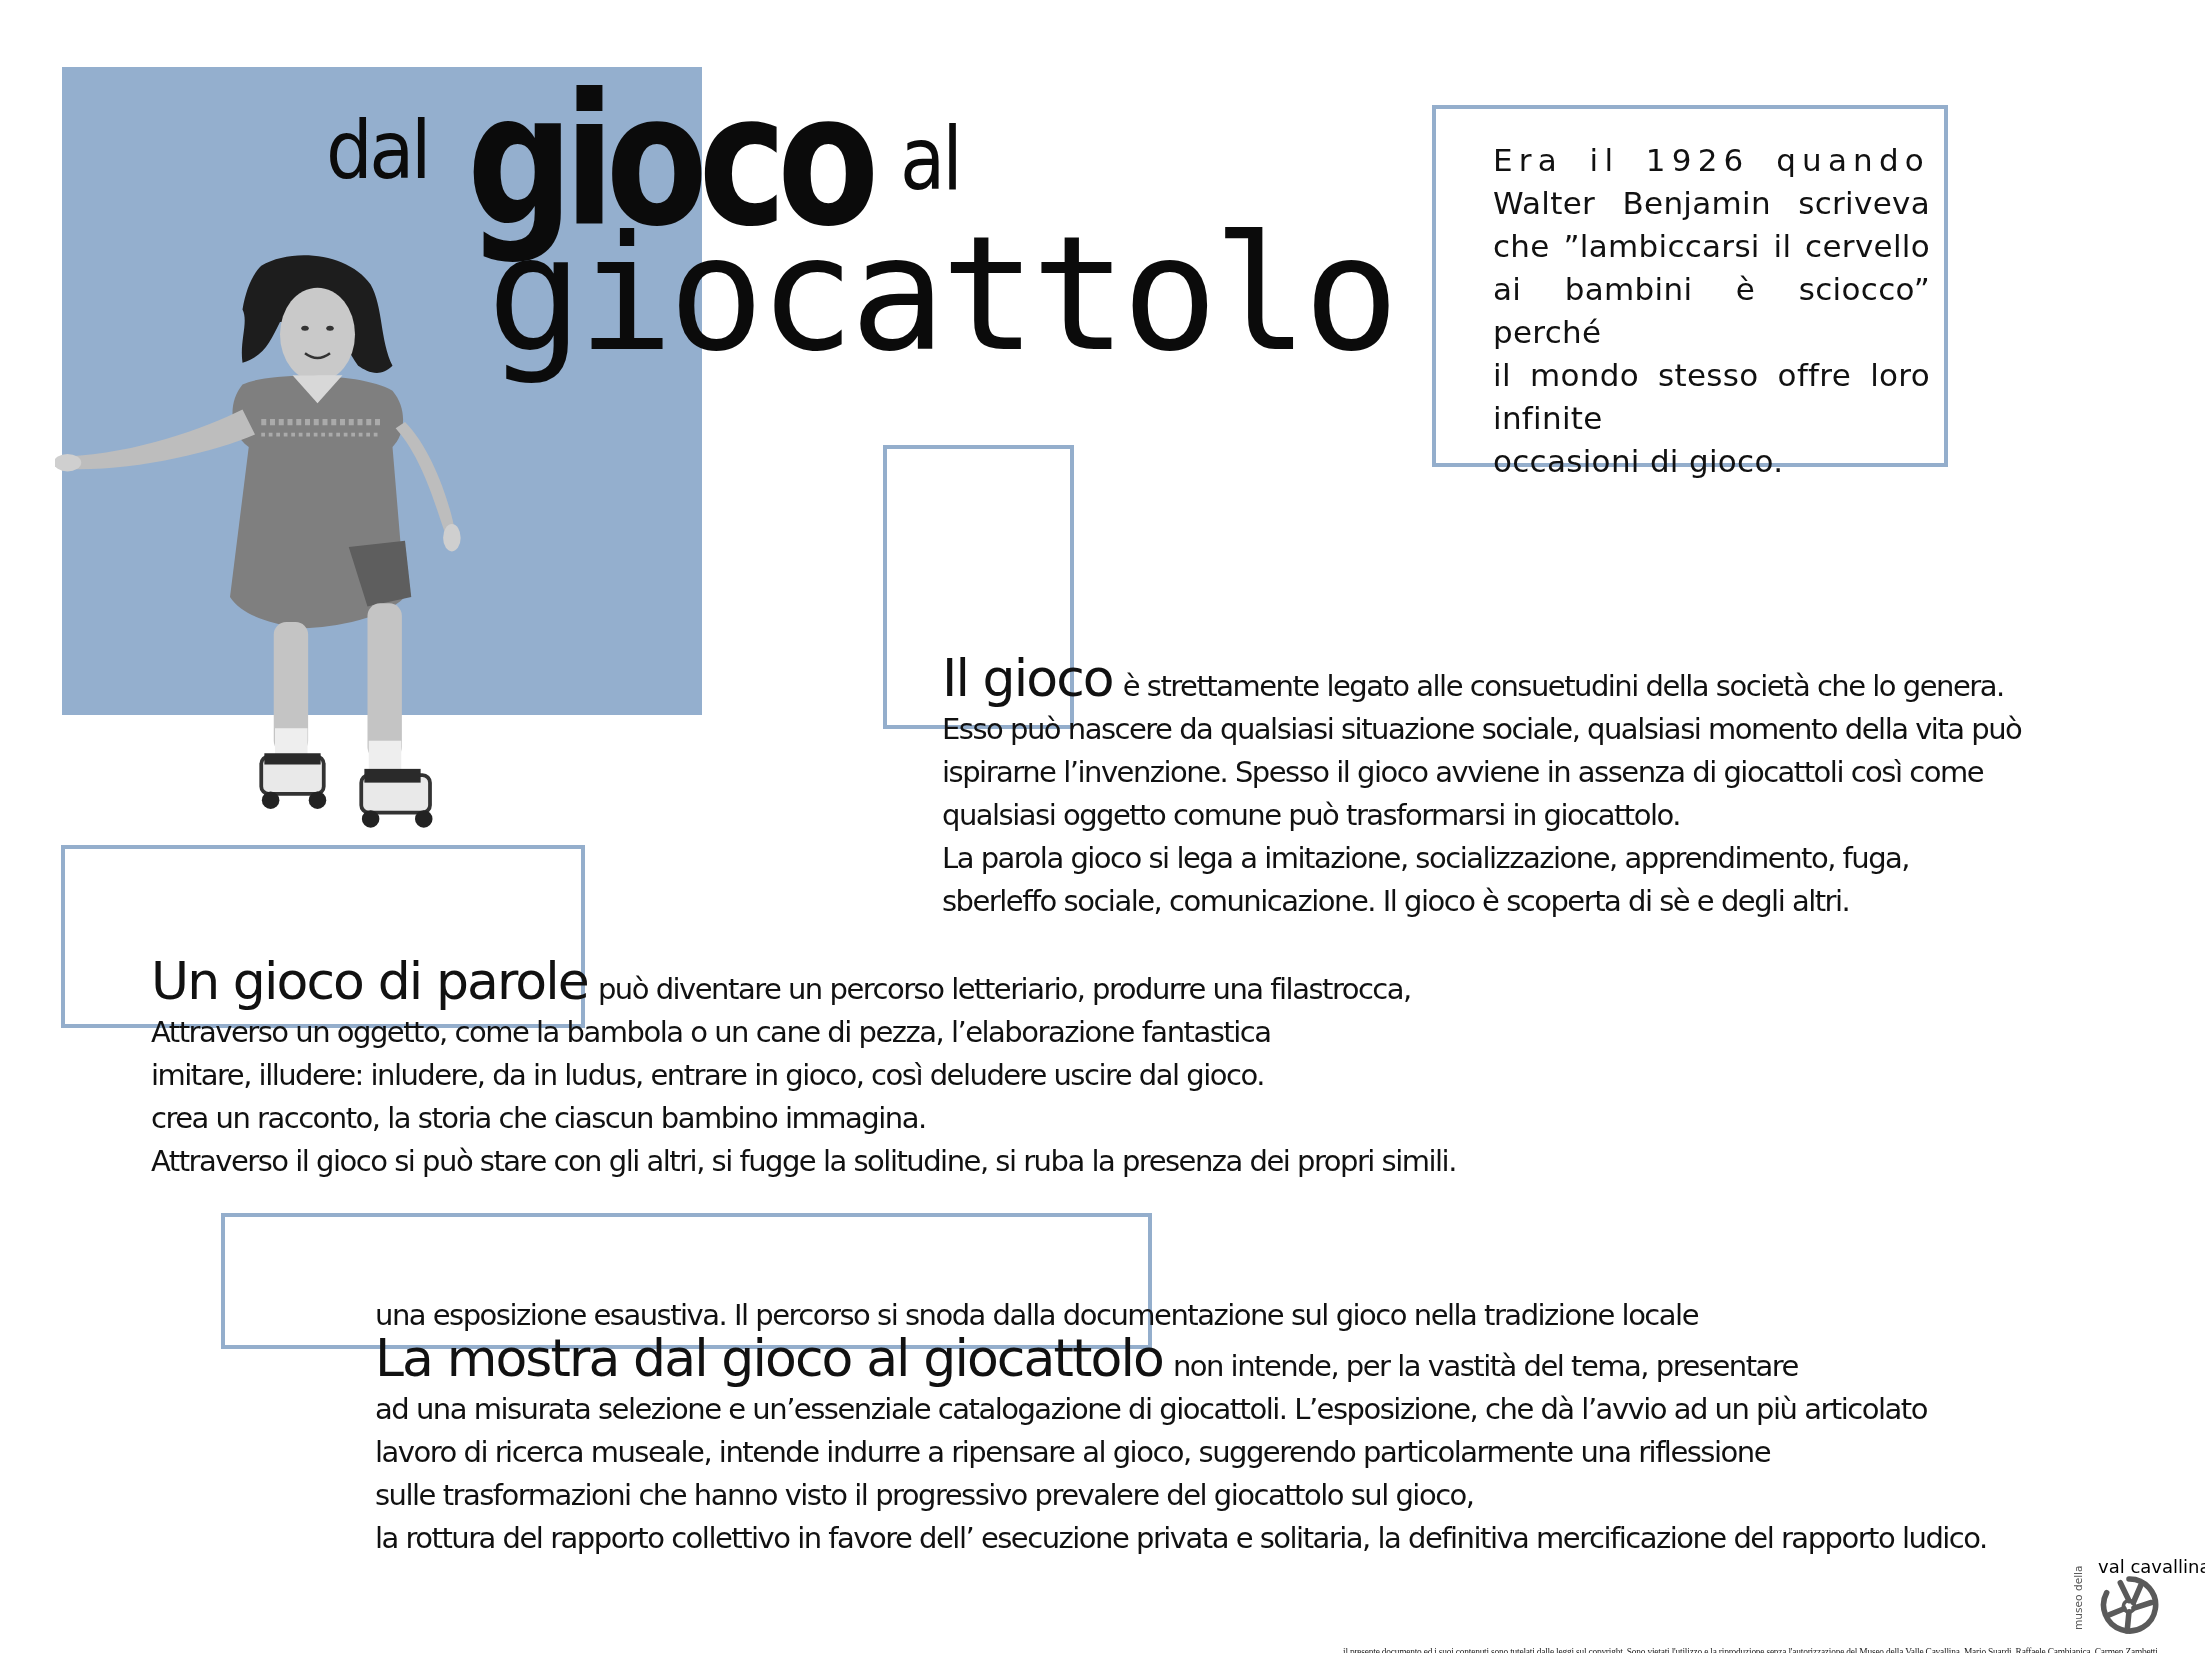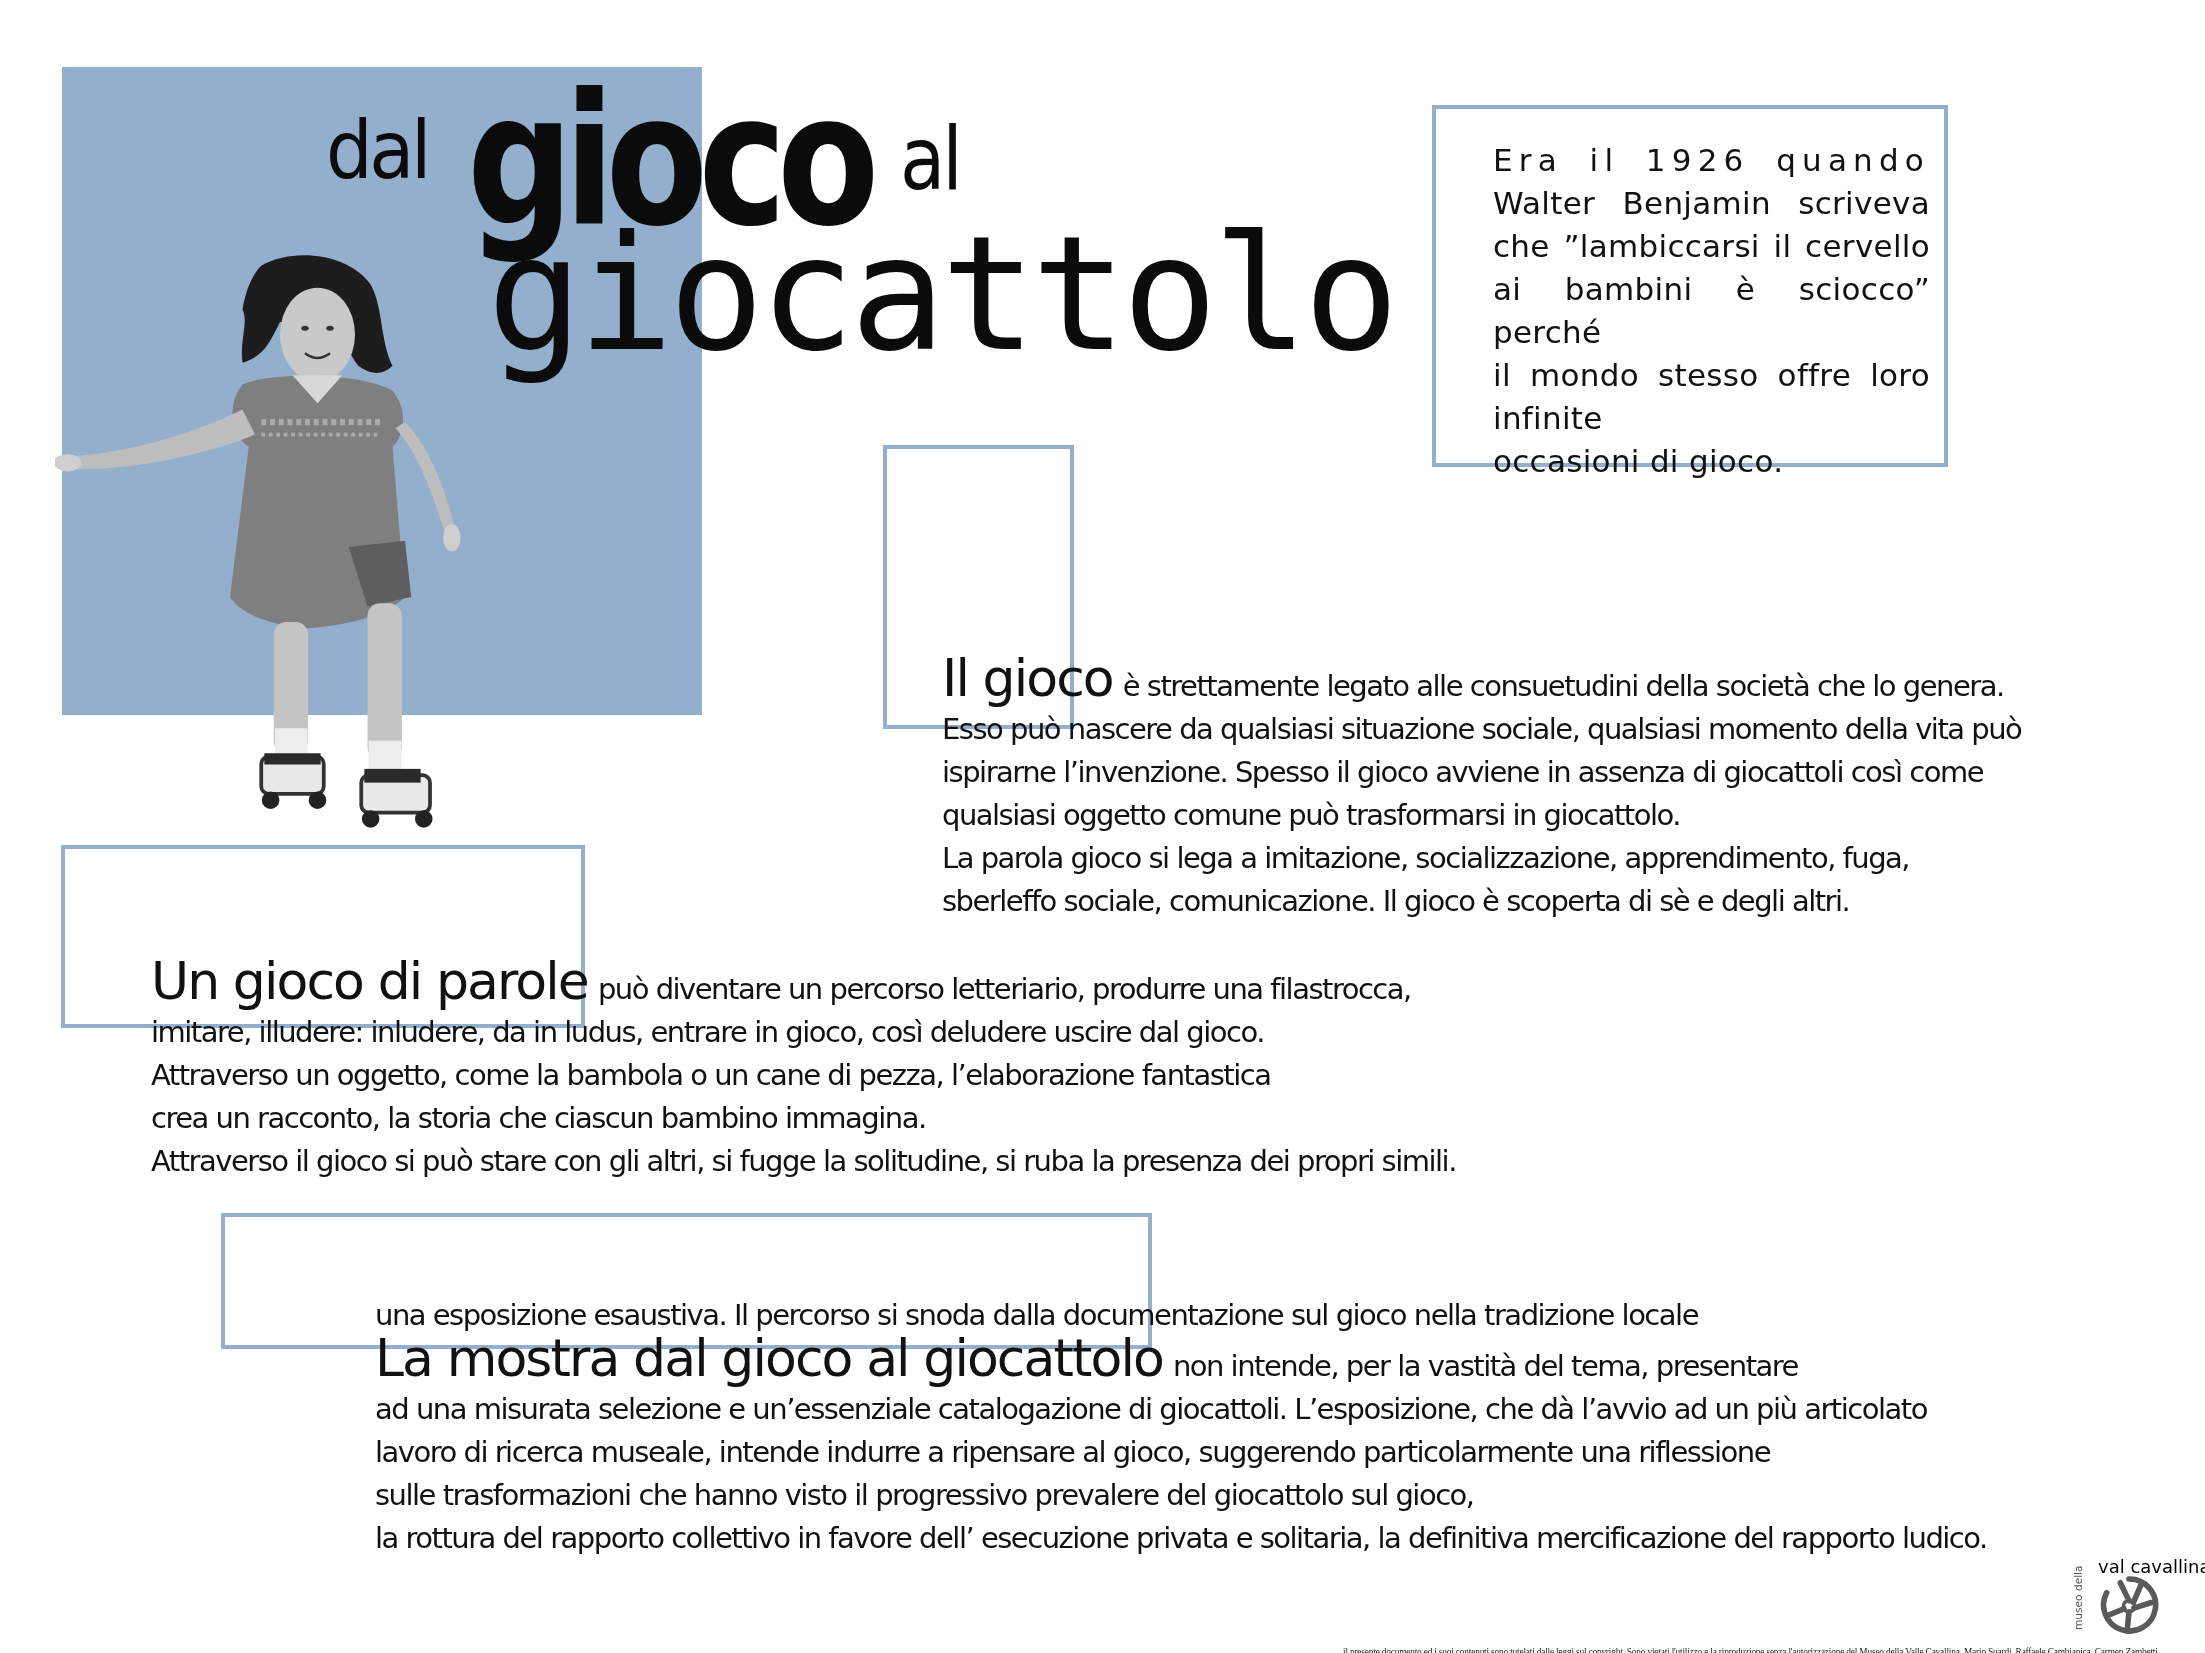--- a/index.html
+++ b/index.html
@@ -111,22 +111,22 @@
   <span class="line">Esso può nascere da qualsiasi situazione sociale, qualsiasi momento della vita può</span>
   <span class="line">ispirarne l’invenzione. Spesso il gioco avviene in assenza di giocattoli così come</span>
   <span class="line">qualsiasi oggetto comune può trasformarsi in giocattolo.</span>
   <span class="line">La parola gioco si lega a imitazione, socializzazione, apprendimento, fuga,</span>
   <span class="line">sberleffo sociale, comunicazione. Il gioco è  scoperta di sè e degli altri.</span>
 </div>
 
 <div class="abs frame frame-parole"></div>
 <div class="abs para p-parole">
   <span class="line"><span class="lead">Un gioco di parole</span><span>può diventare un percorso letteriario, produrre una filastrocca,</span></span>
+  <span class="line">Attraverso un oggetto, come la bambola o un cane di pezza, l’elaborazione fantastica</span>
   <span class="line">imitare, illudere: inludere, da in ludus, entrare in gioco, così deludere uscire dal gioco.</span>
-  <span class="line">Attraverso un oggetto, come la bambola o un cane di pezza, l’elaborazione fantastica</span>
   <span class="line">crea un racconto, la storia che ciascun bambino immagina.</span>
   <span class="line">Attraverso il gioco si può stare con gli altri, si fugge la solitudine, si ruba la presenza dei propri simili.</span>
 </div>
 
 <div class="abs frame frame-mostra"></div>
 <div class="abs para p-mostra">
   <span class="line">una esposizione esaustiva. Il percorso si snoda dalla documentazione sul gioco nella tradizione locale</span>
   <span class="line"><span class="lead">La mostra dal gioco al giocattolo</span><span>non intende, per la vastità del tema, presentare</span></span>
   <span class="line">ad una misurata selezione e un’essenziale catalogazione di giocattoli. L’esposizione, che dà l’avvio ad un più articolato</span>
   <span class="line">lavoro di ricerca museale, intende indurre a ripensare al gioco, suggerendo particolarmente una riflessione</span>

